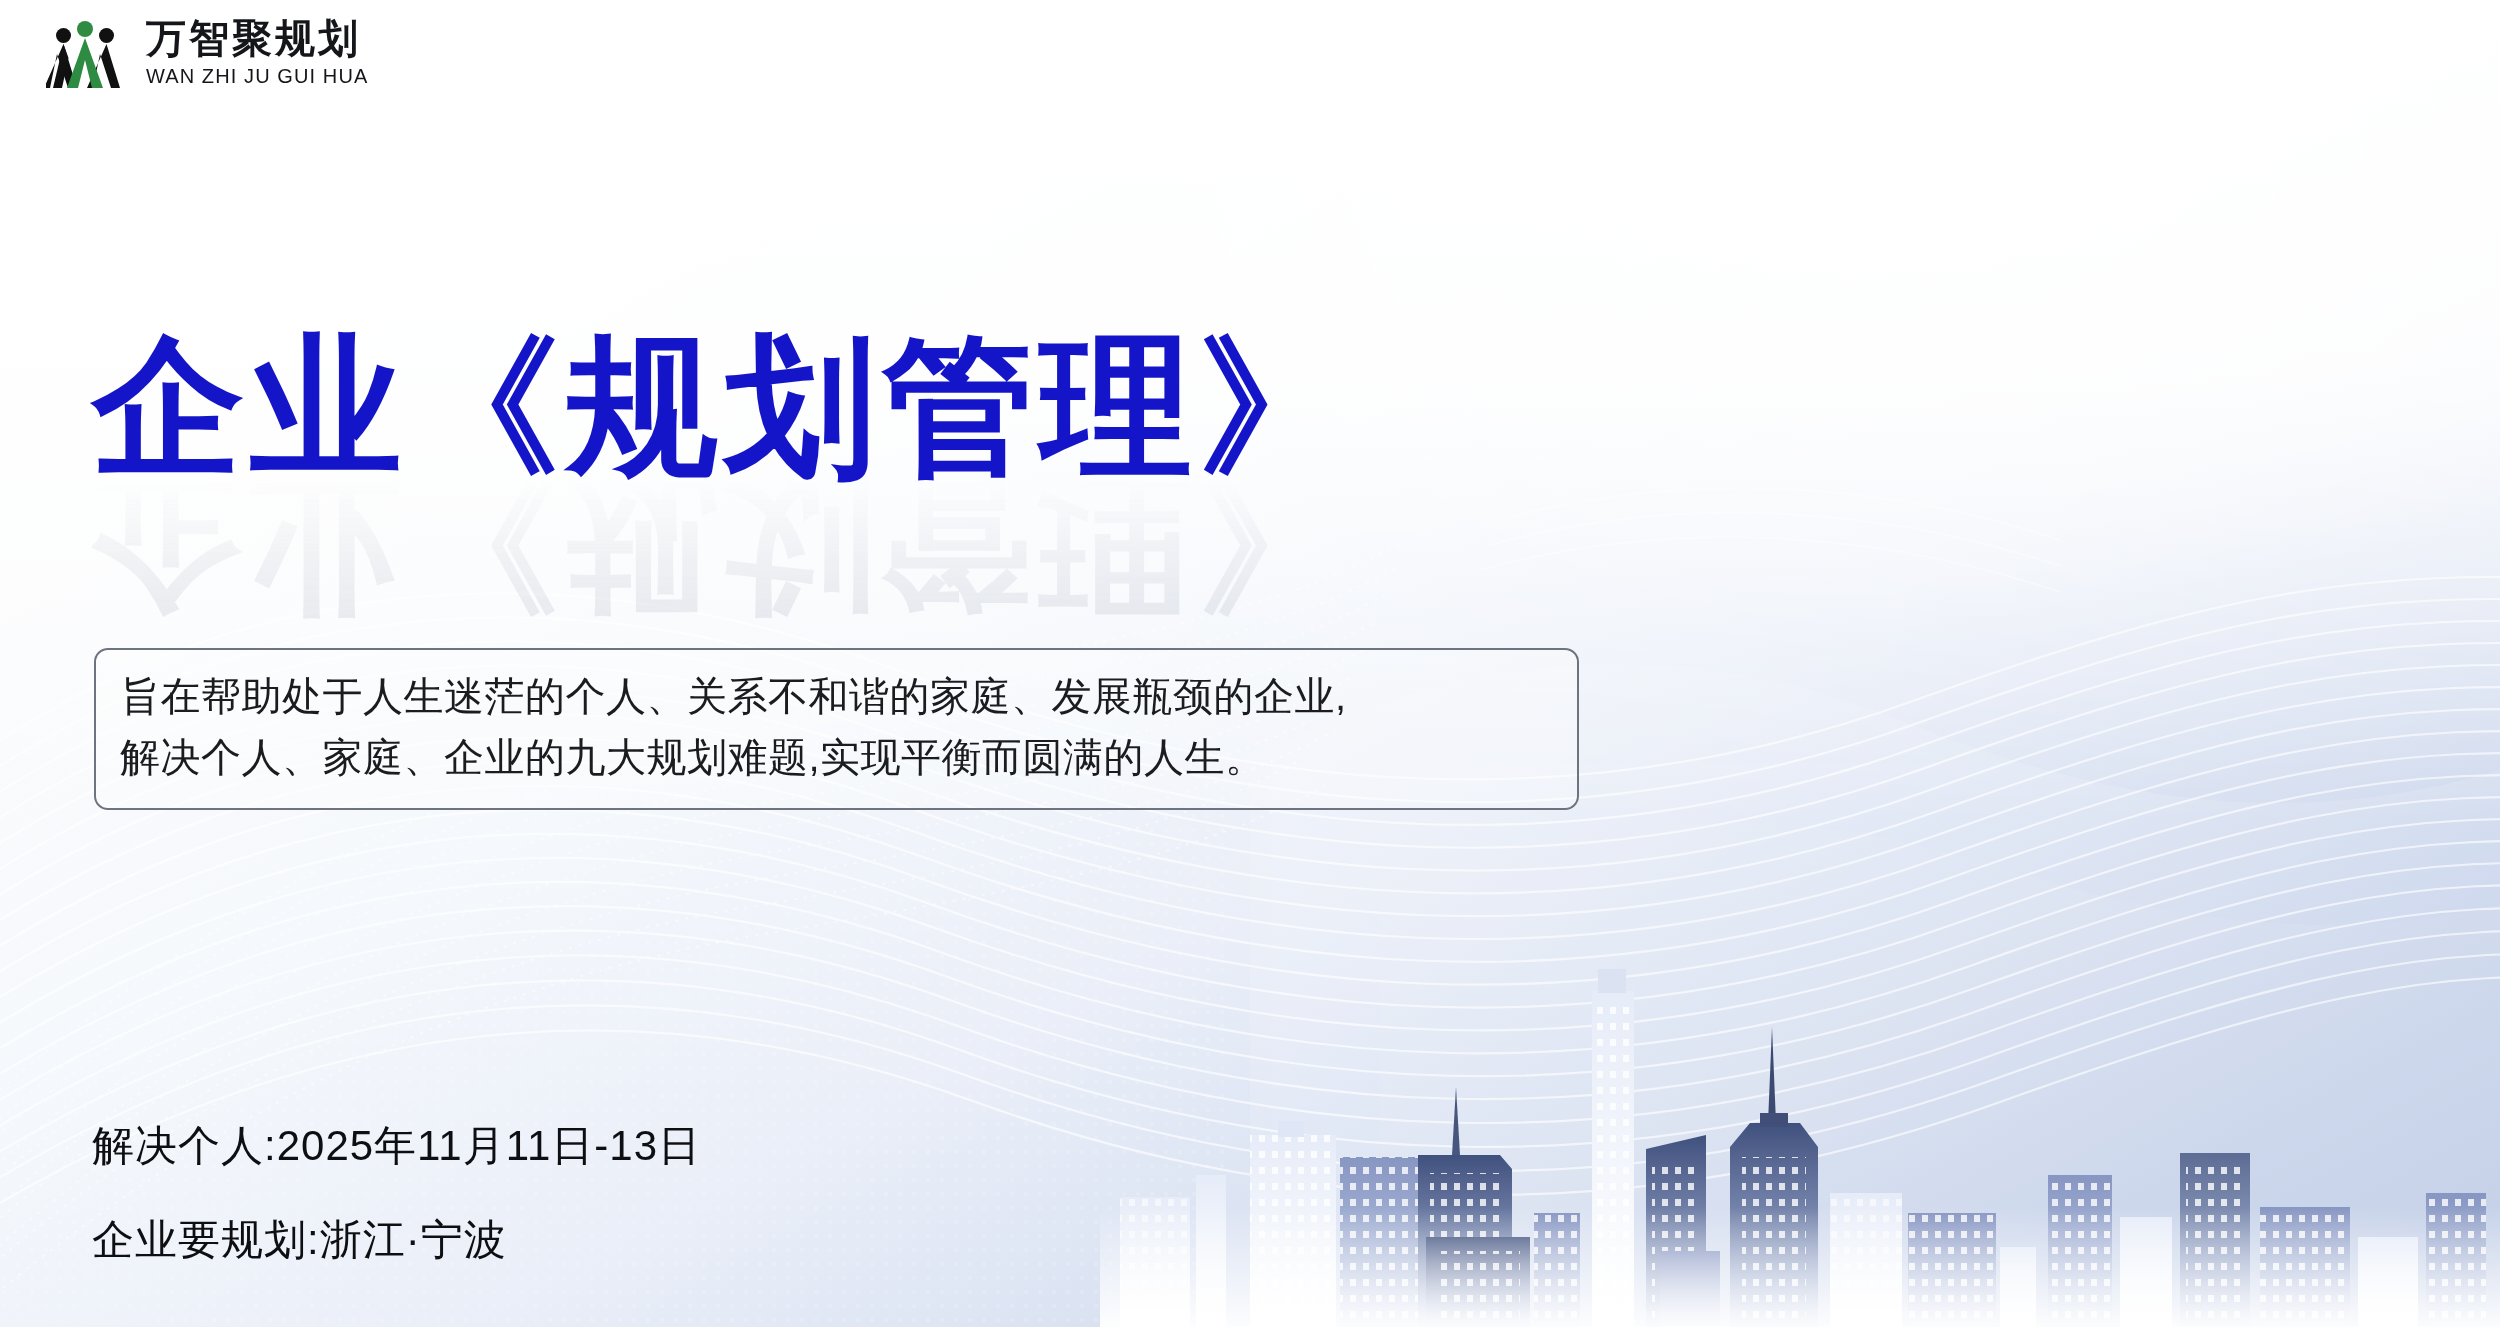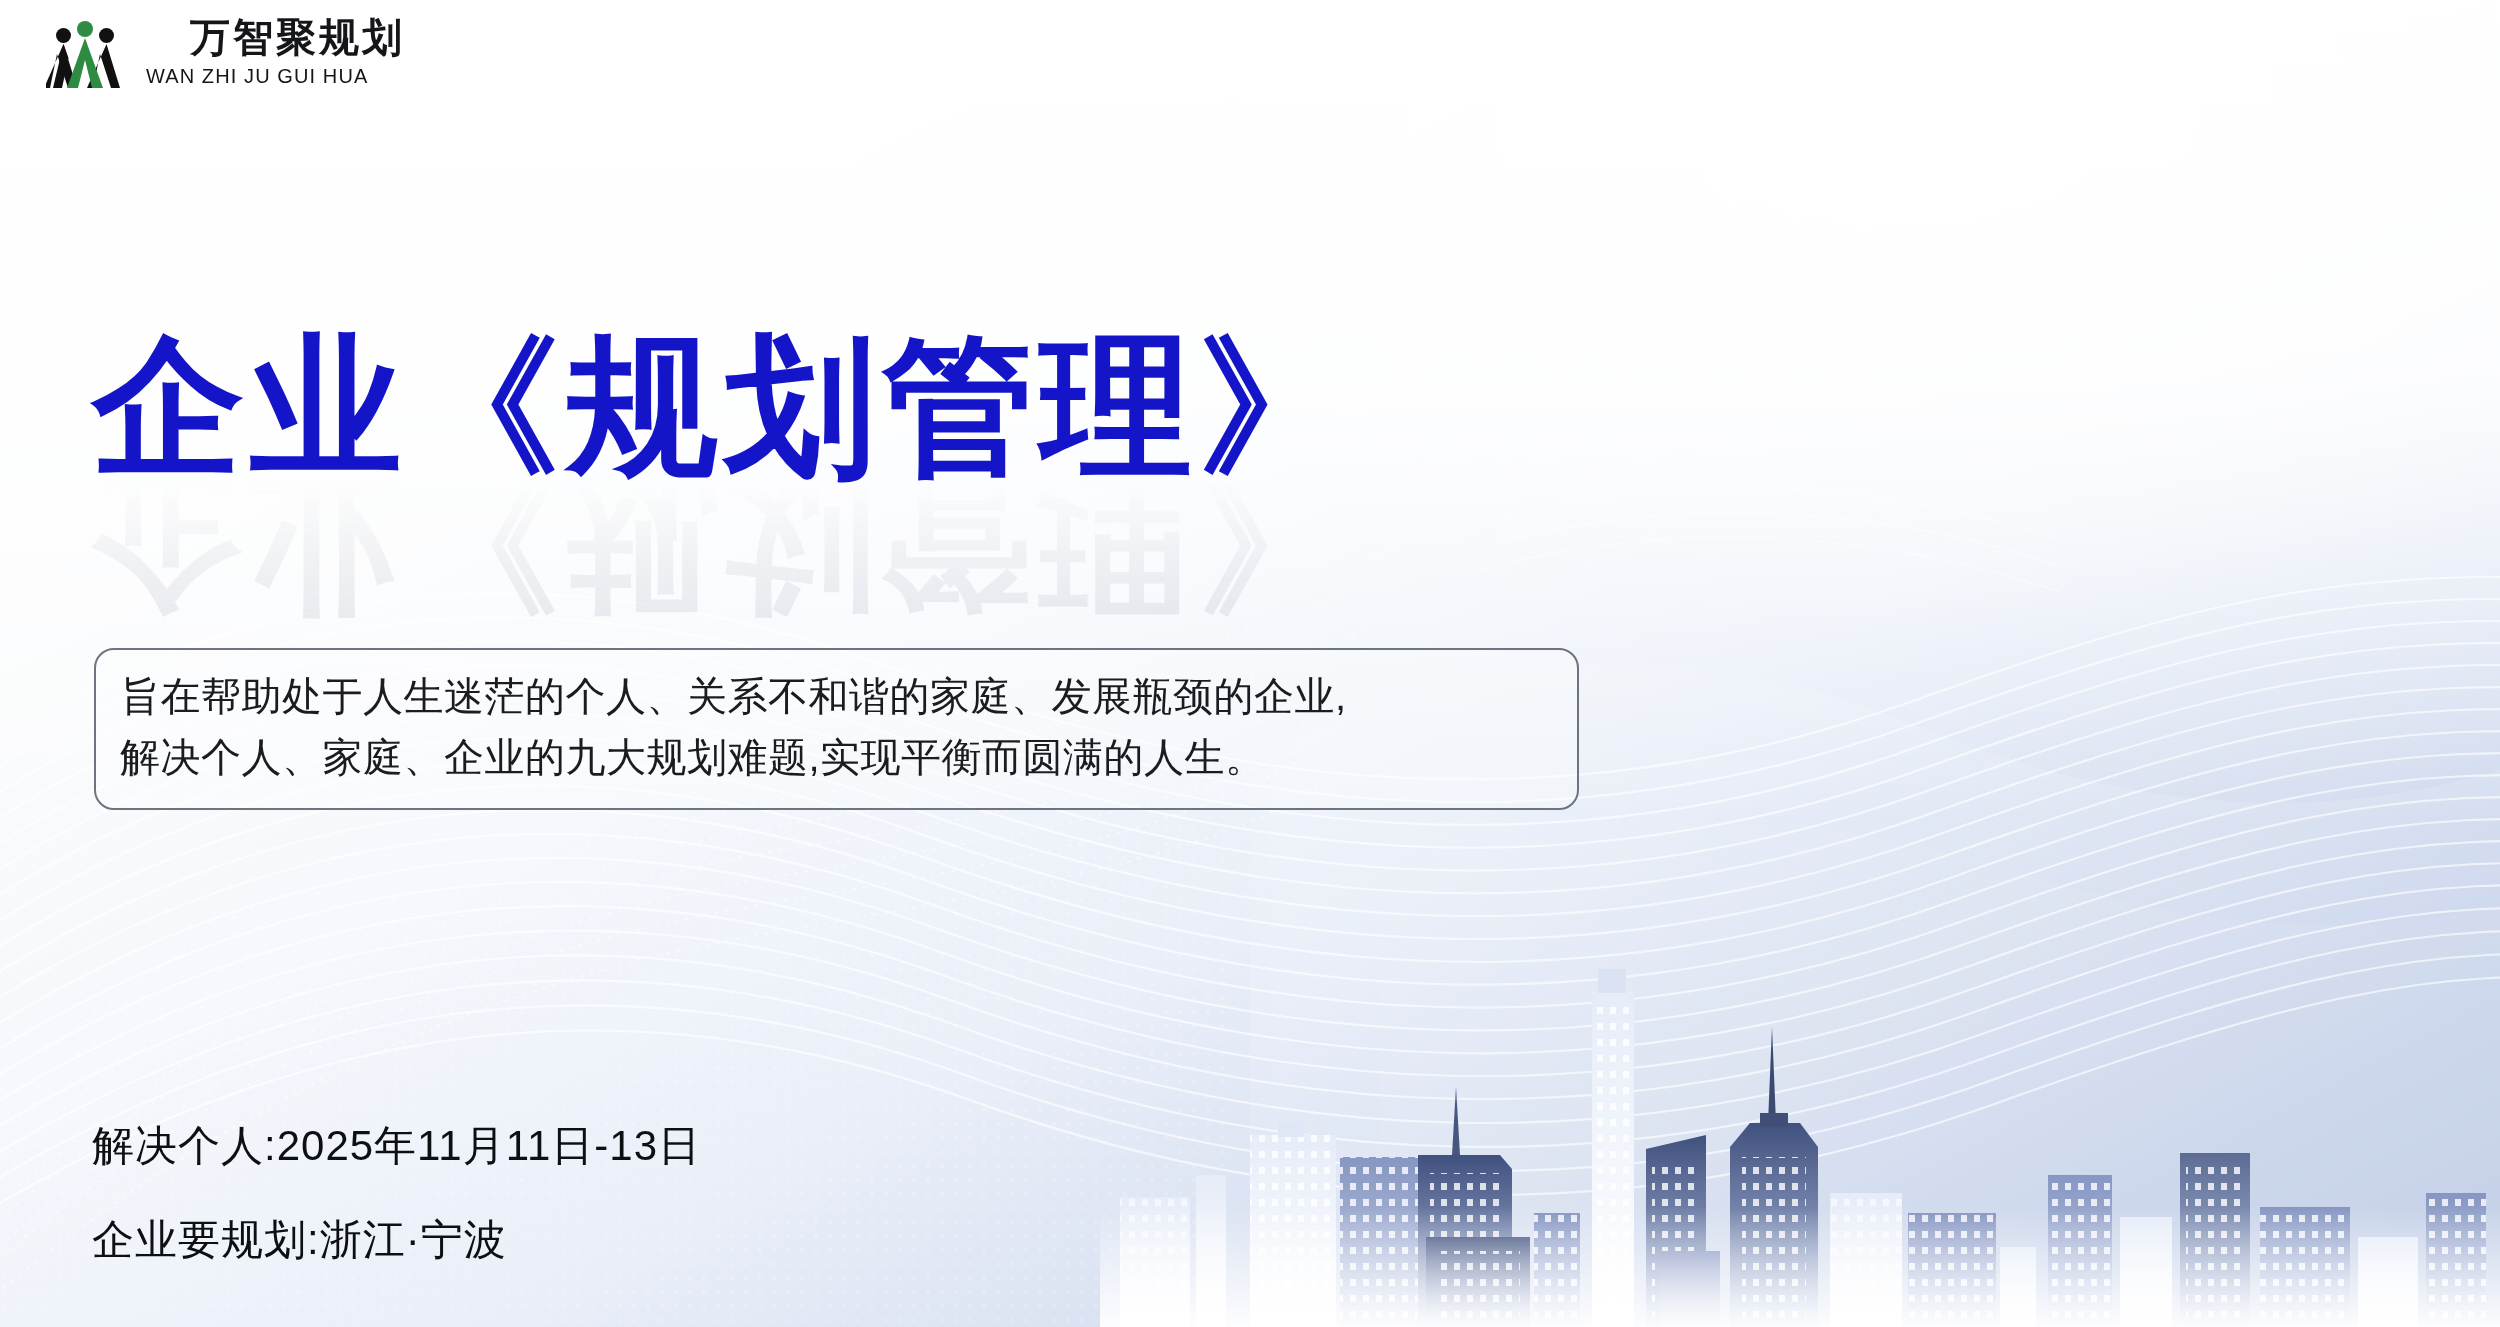--- a/index.html
+++ b/index.html
@@ -22,22 +22,22 @@
   .wash{
     position:absolute;left:0;top:0;width:100%;height:62%;
     background:linear-gradient(180deg,rgba(255,255,255,.97) 0%,rgba(255,255,255,.86) 45%,rgba(255,255,255,0) 100%);
   }
 
   
   .header{position:absolute;left:46px;top:14px;display:flex;align-items:center;gap:22px;}
   .logo-mark{width:78px;height:76px;display:block;}
   .logo-text{display:flex;flex-direction:column;line-height:1;}
   .logo-cn{
-    font-family:Liberation Serif, serif;
-    font-size:40px;font-weight:700;color:#15161a;letter-spacing:3px;margin-left:44px;
+    font-family:Liberation Sans, sans-serif;
+    font-size:40px;font-weight:700;color:#15161a;letter-spacing:3px;
   }
   .logo-en{
     font-size:20px;font-weight:400;color:#15161a;letter-spacing:1.1px;margin-top:8px;
   }
 
   
   .title-wrap{position:absolute;left:92px;top:330px;}
   .title{
     font-family:"Liberation Sans","DejaVu Sans",sans-serif;
     font-size:152px;font-weight:700;color:#1414c8;
@@ -52,21 +52,21 @@
     transform:scaleY(-1);
     -webkit-mask-image:linear-gradient(to top,rgba(0,0,0,0) 8%,rgba(0,0,0,.55) 62%,rgba(0,0,0,.85) 100%);
     mask-image:linear-gradient(to top,rgba(0,0,0,0) 8%,rgba(0,0,0,.55) 62%,rgba(0,0,0,.85) 100%);
     margin-top:-14px;
     opacity:.55;
   }
 
   
   .desc-box{
     position:absolute;left:94px;top:648px;width:1485px;
-    border:2px solid #6e7380;border-radius:20px;
+    border:2px solid #6e7380;border-radius:14px;
     background:rgba(255,255,255,.30);
     padding:16px 24px 20px 24px;
     box-sizing:border-box;
   }
   .desc-line{
     font-family:"Liberation Sans","DejaVu Sans",sans-serif;
     font-size:40px;color:#1b1c20;line-height:1.52;letter-spacing:.5px;
     white-space:nowrap;
   }
 

